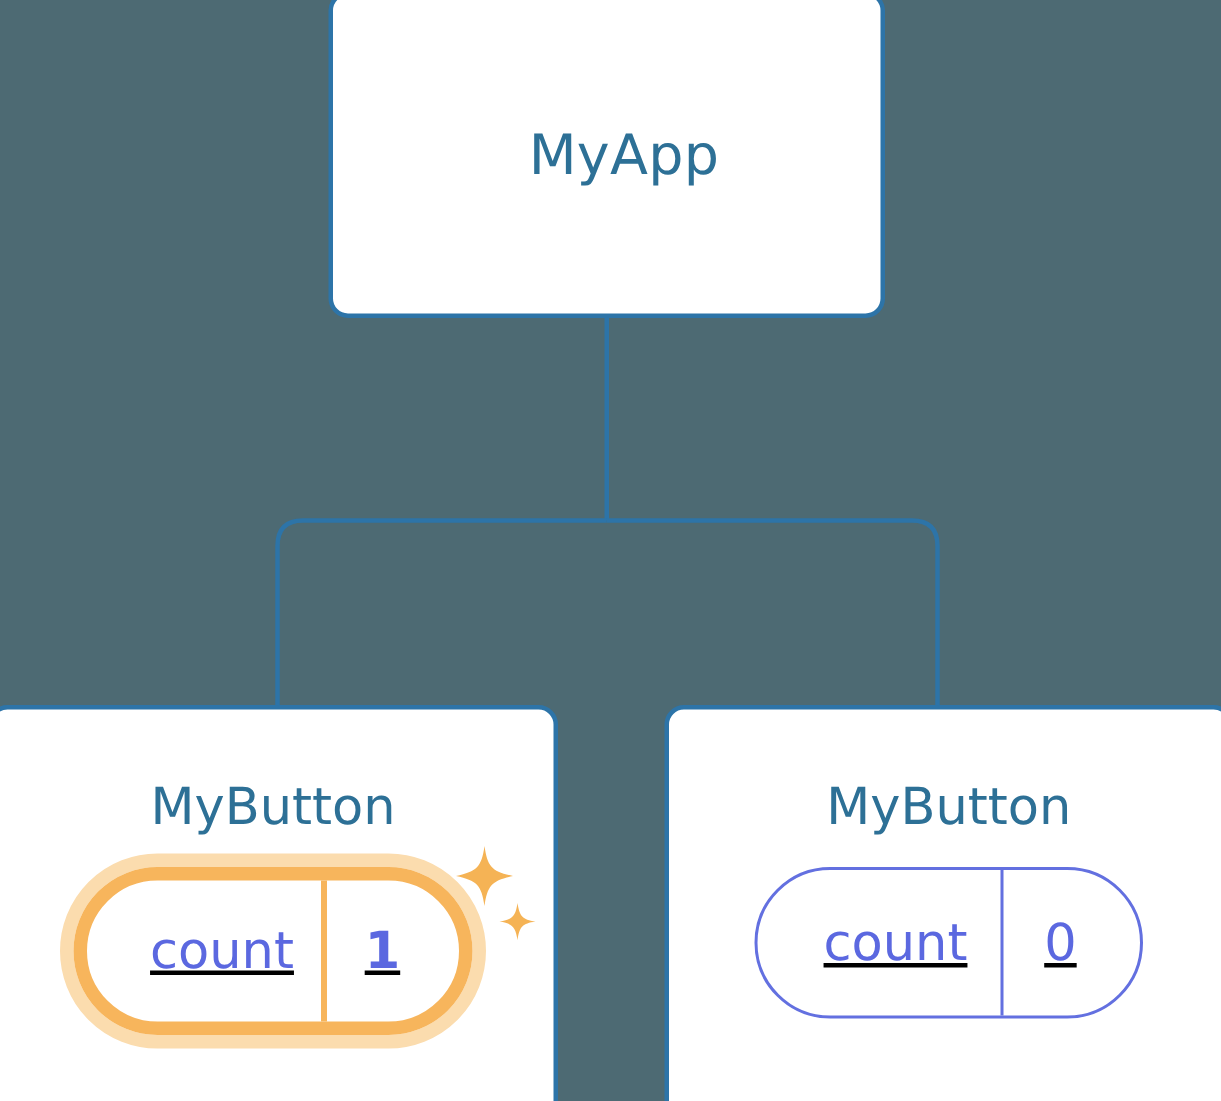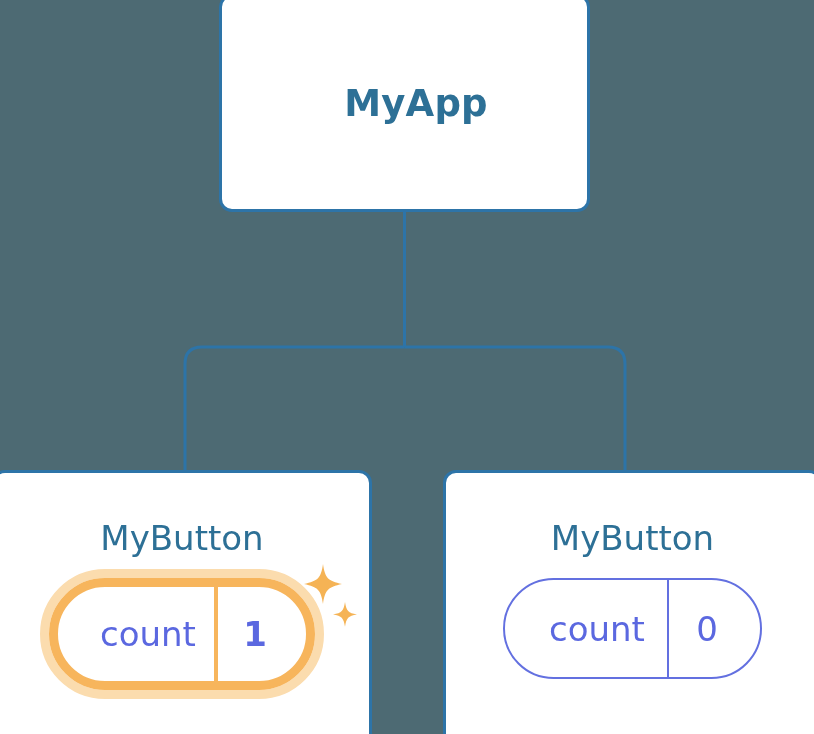--- a/index.html
+++ b/index.html
@@ -49,21 +49,21 @@
     width: 371px;
     height: 218px;
     display: flex;
     align-items: center;
     justify-content: center;
   }
 
   .node-title {
     color: #2d7096;
     font-size: 37px;
-    font-weight: 700;
+    font-weight: 400;
     letter-spacing: 0.2px;
     line-height: 1;
     white-space: nowrap;
     margin-left: 23px;
   }
 
   
   .child-node {
     top: 470px;
     height: 290px;
@@ -107,20 +107,21 @@
     display: inline-flex;
   }
 
   .pill {
     position: relative;
     display: flex;
     align-items: stretch;
     background: #ffffff;
     box-sizing: border-box;
     z-index: 2;
+    text-decoration: underline;
   }
 
   
   .pill.plain {
     border: 2px solid #6370e0;
     border-radius: 999px;
     height: 101px;
   }
 
   .pill.plain .pill-key {

